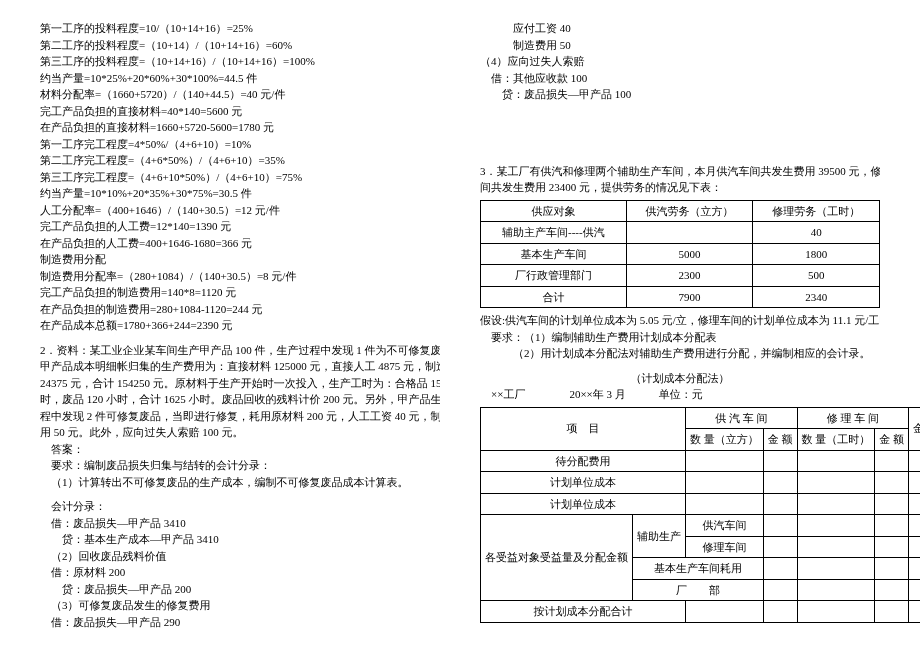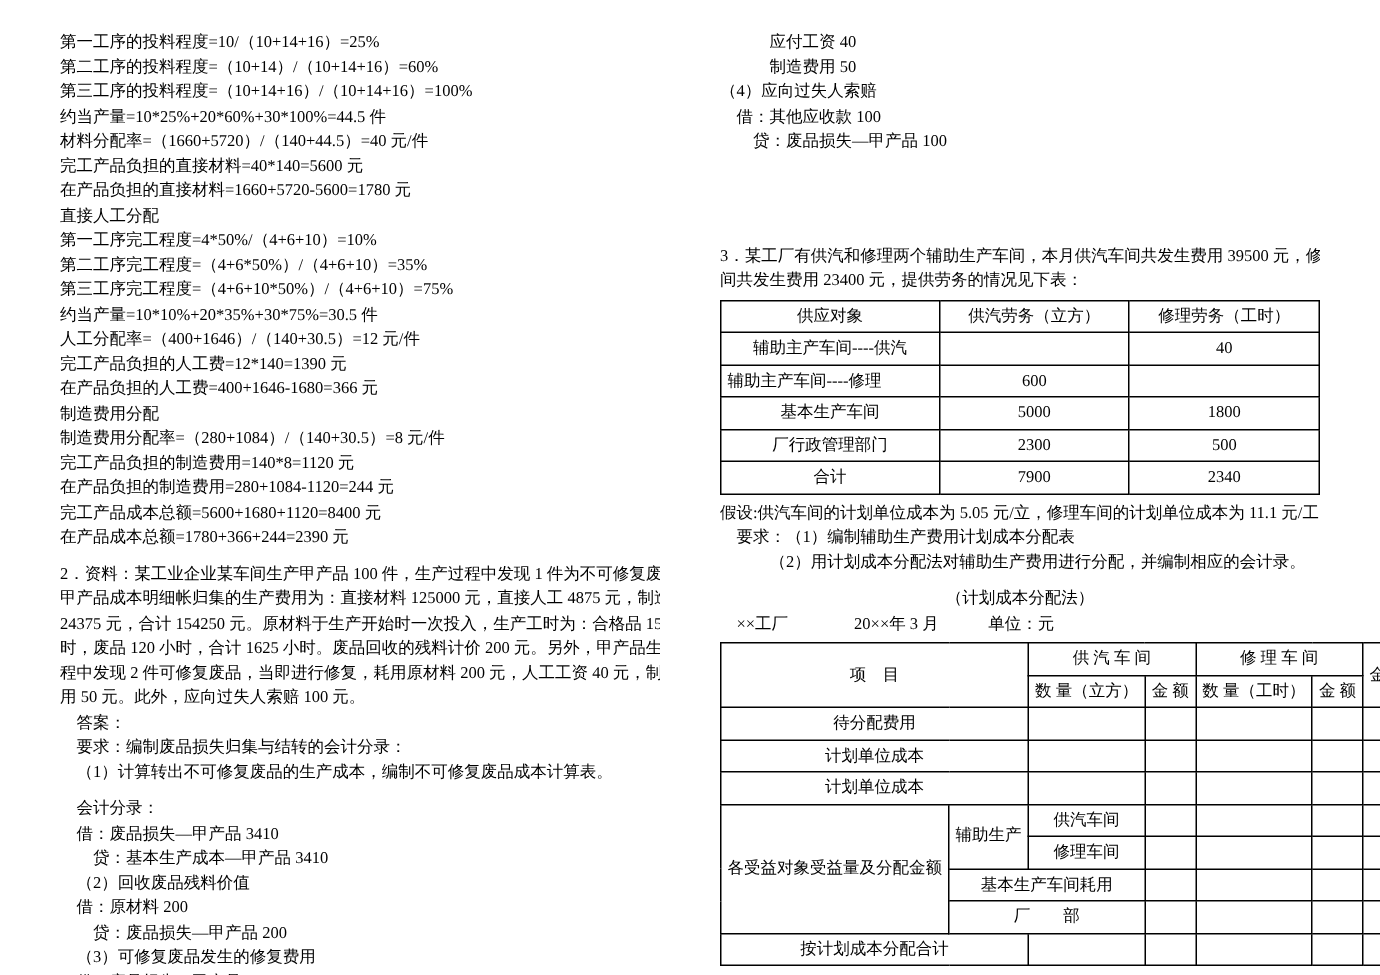--- a/index.html
+++ b/index.html
@@ -48,33 +48,31 @@
 <div class="columns">
   <div class="col">
     <div>
       <div class="line">第一工序的投料程度=10/（10+14+16）=25%</div>
       <div class="line">第二工序的投料程度=（10+14）/（10+14+16）=60%</div>
       <div class="line">第三工序的投料程度=（10+14+16）/（10+14+16）=100%</div>
       <div class="line">约当产量=10*25%+20*60%+30*100%=44.5 件</div>
       <div class="line">材料分配率=（1660+5720）/（140+44.5）=40 元/件</div>
       <div class="line">完工产品负担的直接材料=40*140=5600 元</div>
       <div class="line">在产品负担的直接材料=1660+5720-5600=1780 元</div>
-      <div class="line">直接人工分配</div>
       <div class="line">第一工序完工程度=4*50%/（4+6+10）=10%</div>
       <div class="line">第二工序完工程度=（4+6*50%）/（4+6+10）=35%</div>
       <div class="line">第三工序完工程度=（4+6+10*50%）/（4+6+10）=75%</div>
       <div class="line">约当产量=10*10%+20*35%+30*75%=30.5 件</div>
       <div class="line">人工分配率=（400+1646）/（140+30.5）=12 元/件</div>
       <div class="line">完工产品负担的人工费=12*140=1390 元</div>
       <div class="line">在产品负担的人工费=400+1646-1680=366 元</div>
       <div class="line">制造费用分配</div>
       <div class="line">制造费用分配率=（280+1084）/（140+30.5）=8 元/件</div>
       <div class="line">完工产品负担的制造费用=140*8=1120 元</div>
       <div class="line">在产品负担的制造费用=280+1084-1120=244 元</div>
-      <div class="line">完工产品成本总额=5600+1680+1120=8400 元</div>
       <div class="line">在产品成本总额=1780+366+244=2390 元</div>
     </div>
 
     <div class="spacer"></div>
 
     <div>
       <div class="line">2．资料：某工业企业某车间生产甲产品 100 件，生产过程中发现 1 件为不可修复废品。</div>
       <div class="line">甲产品成本明细帐归集的生产费用为：直接材料 125000 元，直接人工 4875 元，制造费用</div>
       <div class="line">24375 元，合计 154250 元。原材料于生产开始时一次投入，生产工时为：合格品 1505 小</div>
       <div class="line">时，废品 120 小时，合计 1625 小时。废品回收的残料计价 200 元。另外，甲产品生产过</div>
@@ -125,25 +123,20 @@
         <td>供应对象</td>
         <td>供汽劳务（立方）</td>
         <td>修理劳务（工时）</td>
       </tr>
       <tr>
         <td style="text-align:center">辅助主产车间----供汽</td>
         <td></td>
         <td>40</td>
       </tr>
       <tr>
-        <td style="text-align:left">辅助主产车间----修理</td>
-        <td>600</td>
-        <td></td>
-      </tr>
-      <tr>
         <td>基本生产车间</td>
         <td>5000</td>
         <td>1800</td>
       </tr>
       <tr>
         <td>厂行政管理部门</td>
         <td>2300</td>
         <td>500</td>
       </tr>
       <tr>

